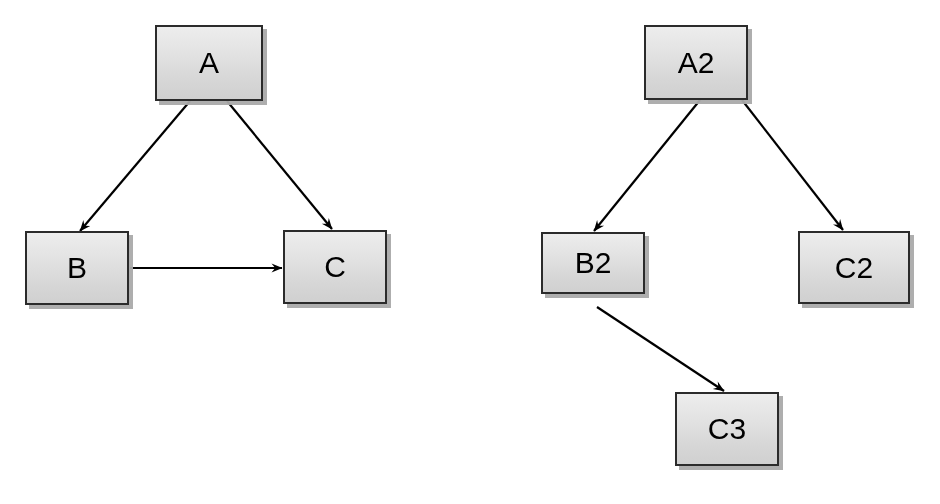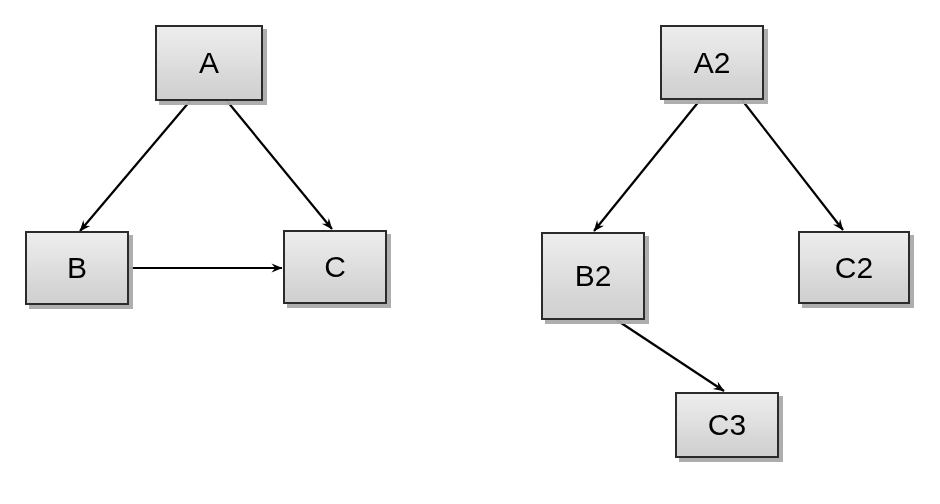--- a/index.html
+++ b/index.html
@@ -71,27 +71,27 @@
   <div id="node-group">
       <div class="node" style="left: 155px; top: 25px; width: 108px; height: 76px;">
         <span class="node-label">A</span>
       </div>
       <div class="node" style="left: 25px; top: 231px; width: 104px; height: 74px;">
         <span class="node-label">B</span>
       </div>
       <div class="node" style="left: 283px; top: 230px; width: 104px; height: 74px;">
         <span class="node-label">C</span>
       </div>
-      <div class="node" style="left: 660px; top: 25px; width: 104px; height: 75px; text-align: right;">
+      <div class="node" style="left: 644px; top: 25px; width: 104px; height: 75px; text-align: right;">
         <span class="node-label">A2</span>
       </div>
-      <div class="node" style="left: 541px; top: 232px; width: 104px; height: 88px; text-align: right;">
+      <div class="node" style="left: 541px; top: 232px; width: 104px; height: 62px; text-align: right;">
         <span class="node-label">B2</span>
       </div>
       <div class="node" style="left: 798px; top: 231px; width: 112px; height: 73px;">
         <span class="node-label">C2</span>
       </div>
-      <div class="node" style="left: 675px; top: 392px; width: 104px; height: 66px;">
+      <div class="node" style="left: 675px; top: 392px; width: 104px; height: 74px;">
         <span class="node-label">C3</span>
       </div>
     </div>
 
 </div>
 
 </body></html>

